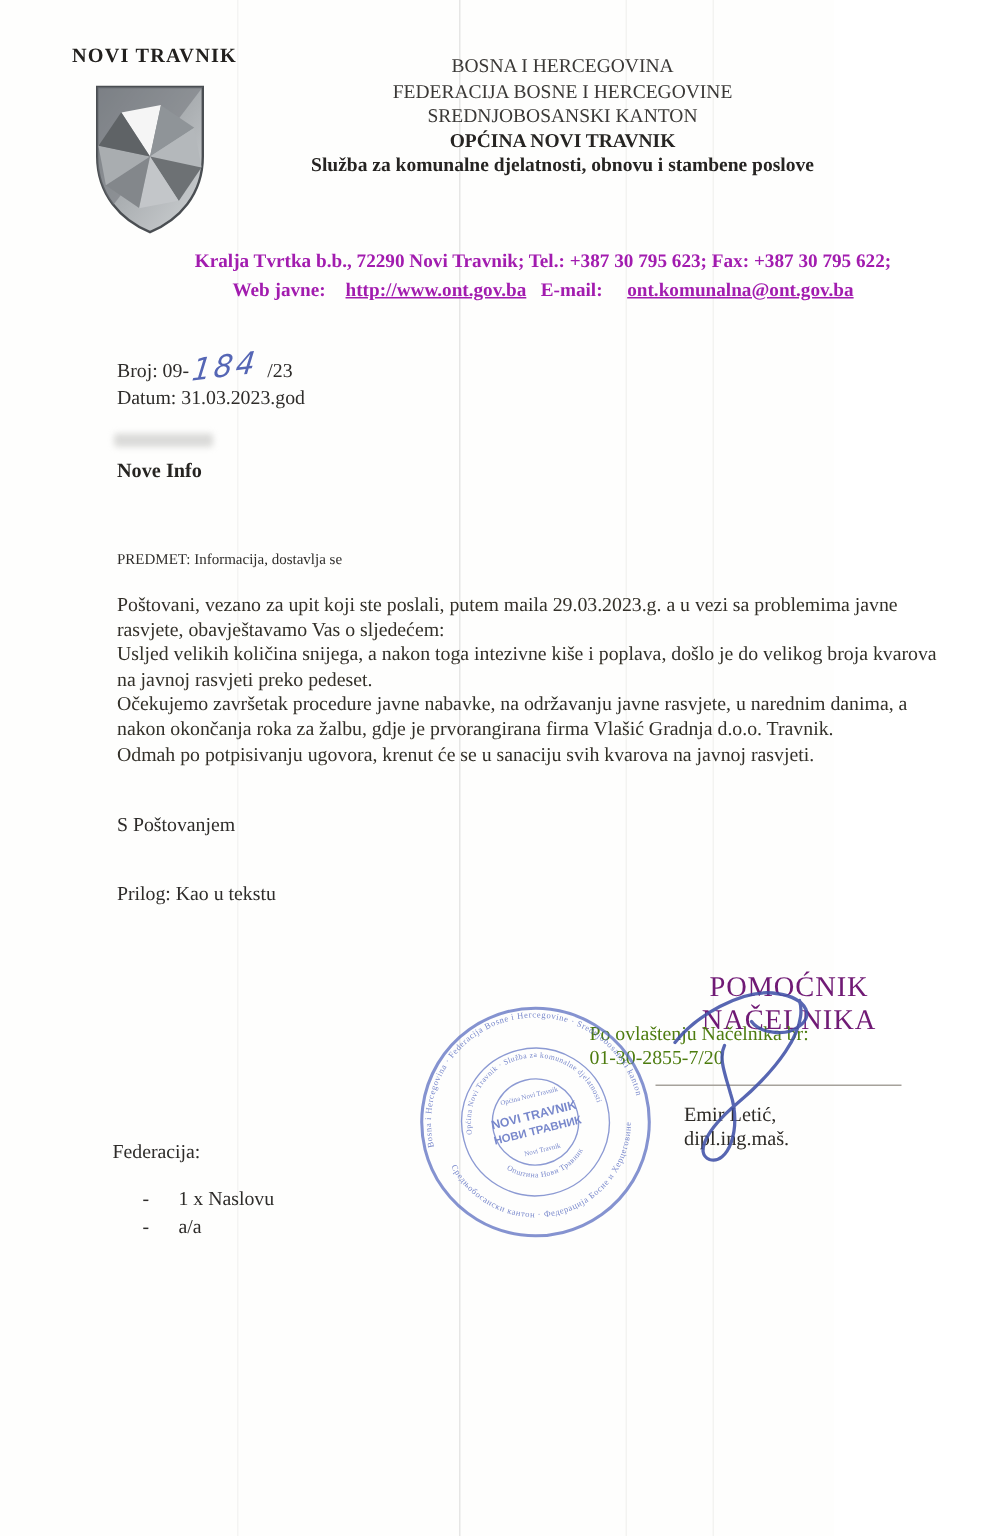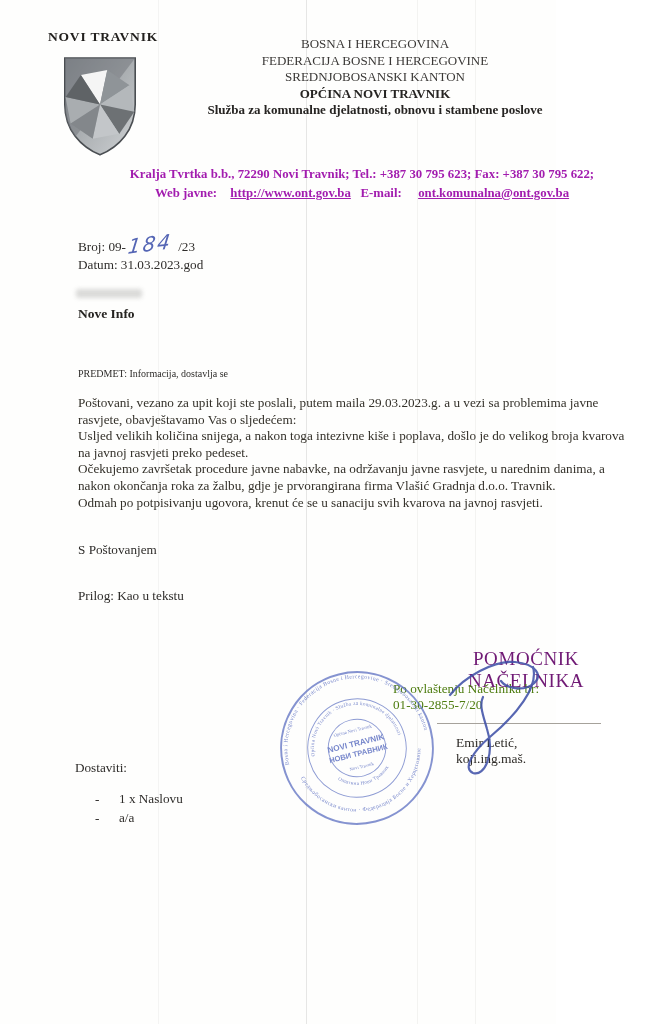--- a/index.html
+++ b/index.html
@@ -162,21 +162,21 @@
     <p>Očekujemo završetak procedure javne nabavke, na održavanju javne rasvjete, u narednim danima, a nakon okončanja roka za žalbu, gdje je prvorangirana firma Vlašić Gradnja d.o.o. Travnik.</p>
     <p>Odmah po potpisivanju ugovora, krenut će se u sanaciju svih kvarova na javnoj rasvjeti.</p>
   </div>
 
   <div class="salutation">S Poštovanjem</div>
   <div class="attachment">Prilog: Kao u tekstu</div>
 
   <div class="sig-title">POMOĆNIK NAČELNIKA</div>
   <div class="sig-auth">Po ovlaštenju Načelnika br: 01-30-2855-7/20</div>
   <div class="sig-rule"></div>
-  <div class="sig-name">Emir Letić, koji.ing.maš.</div>
+  <div class="sig-name">Emir Letić, dipl.ing.maš.</div>
 
   <div class="stamp-wrap">
     <svg width="164" height="164" viewBox="0 0 160 160">
       <defs>
         <path id="arcOuterTop" d="M 12 80 A 68 68 0 1 1 148 80" fill="none"></path>
         <path id="arcOuterBottom" d="M 18 80 A 62 62 0 0 0 142 80" fill="none"></path>
         <path id="arcMidTop" d="M 38 80 A 42 42 0 1 1 122 80" fill="none"></path>
         <path id="arcMidBottom" d="M 44 80 A 36 36 0 0 0 116 80" fill="none"></path>
       </defs>
       <g transform="rotate(-14 80 80)" fill="#5b6ec1" stroke="none">
@@ -205,21 +205,21 @@
 
   <div class="pen-sign">
     <svg width="150" height="142" viewBox="0 0 150 142">
       <g fill="none" stroke="#4152a8" stroke-width="2.2" stroke-linecap="round" opacity="0.88">
         <path d="M 30 50 C 44 32 74 15 95 17 C 116 19 124 31 113 39 C 103 47 86 43 81 36"></path>
         <path d="M 113 22 C 119 42 96 70 71 91 C 51 108 43 124 53 128 C 65 132 75 108 67 84 C 63 70 59 60 63 52"></path>
       </g>
     </svg>
   </div>
 
-  <div class="dist-label">Dostaviti:</div>
+  <div class="dist-label">Federacija:</div>
   <div class="dist-list">
     <div class="dist-row">
       <span class="dash">-</span>
       <span>1 x Naslovu</span>
     </div>
     <div class="dist-row">
       <span class="dash">-</span>
       <span>a/a</span>
     </div>
   </div>

